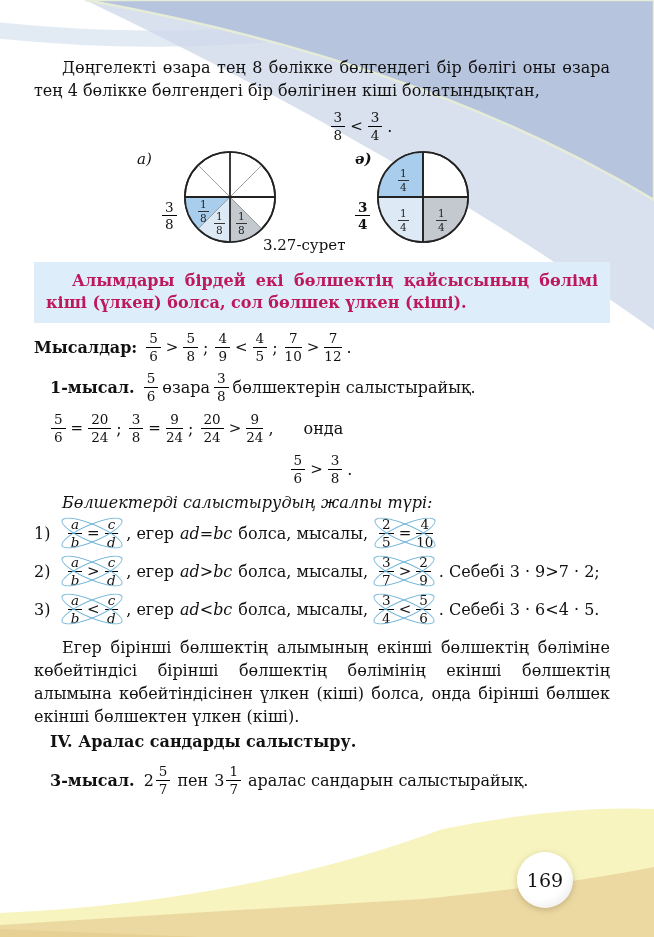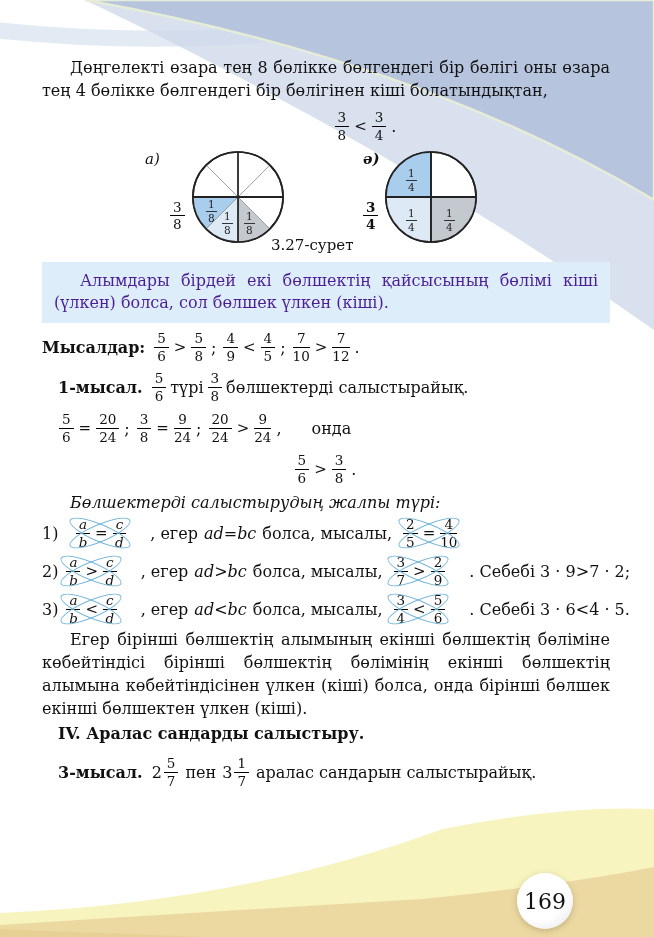--- a/index.html
+++ b/index.html
@@ -5,21 +5,21 @@
   html,body{margin:0;padding:0;}
   body{
     width:654px;height:937px;position:relative;overflow:hidden;
     background:#ffffff;
     font-family:"DejaVu Serif","Liberation Serif",serif;
     color:#111;
   }
   .deco{position:absolute;left:0;z-index:0;pointer-events:none;}
   .deco-top{top:0;}
   .deco-bottom{bottom:0;}
-  .content{position:absolute;left:42px;right:44px;top:0;z-index:2;}
+  .content{position:absolute;left:34px;right:44px;top:0;z-index:2;}
   p{margin:0;}
   .para{font-size:16px;line-height:23px;text-align:justify;}
   .indent{text-indent:28px;}
   .b{font-weight:bold;}
   .it{font-style:italic;}
   
   .frac{display:inline-flex;flex-direction:column;text-align:center;vertical-align:middle;
         line-height:1.05;font-size:13.5px;margin:0 1px;}
   .frac .num{border-bottom:1.2px solid #000;padding:0 3px 1px;}
   .frac .den{padding-top:1px;}
@@ -42,44 +42,44 @@
   .pie{position:absolute;top:0;width:98px;height:98px;}
   .pieA{left:147px;} .pieB{left:340px;}
   .outer-frac{position:absolute;top:52px;font-size:13.5px;}
   .outer-frac.a{left:127px;} .outer-frac.b{left:320px;}
   .mfrac{position:absolute;font-size:10.5px;line-height:1;text-align:center;color:#222;}
   .mfrac .mnum{display:block;border-bottom:1px solid #333;padding:0 2px 1px;}
   .mfrac .mden{display:block;padding-top:1px;}
   .caption{position:absolute;left:229px;top:88px;font-size:15px;}
   
   .callout{background:#ddeefa;margin-top:8px;padding:8px 12px 9px;}
-  .callout p{font-weight:normal;color:#4c1d95;font-size:16px;line-height:22px;
+  .callout p{font-weight:bold;color:#be185d;font-size:16px;line-height:22px;
              text-align:justify;text-indent:26px;}
   
   .mrow{display:flex;align-items:center;height:40px;font-size:16px;}
   .mrow .lead{font-weight:bold;margin-right:8px;}
   .heading{font-size:16px;font-weight:bold;line-height:22px;margin:0;}
   .eq-onda{margin-left:26px;}
   .result-row{display:flex;justify-content:center;align-items:center;height:40px;font-size:15px;}
   .rules-intro{margin-top:2px;text-indent:28px;font-style:italic;}
   .rule{display:flex;align-items:center;height:38px;font-size:16px;white-space:nowrap;}
   .rule .rnum{width:26px;}
   .rtext{margin:0 3px;}
-  .rtext.tight{margin-left:16px;}
-  .closing{margin-top:0;}
+  .rtext.tight{margin-left:0;}
+  .closing{margin-top:8px;}
   .heading4{margin-top:3px;}
   .mixed{display:inline-flex;align-items:center;margin:0 3px;}
   .mixed .whole{font-size:16px;margin-right:1px;}
   .example-row{display:flex;align-items:center;height:42px;font-size:16px;margin-top:6px;}
   .example-row .lead{font-weight:bold;margin-right:6px;}
   
-  .page-circle{position:absolute;left:517px;top:873px;width:56px;height:56px;border-radius:50%;
+  .page-circle{position:absolute;left:517px;top:852px;width:56px;height:56px;border-radius:50%;
     background:radial-gradient(circle at 40% 35%, #ffffff 55%, #efefef 80%, #e2e2e2 100%);
     box-shadow:0 2px 6px rgba(120,100,60,.35);z-index:3;
-    display:flex;align-items:center;justify-content:center;font-size:22px;}
+    display:flex;align-items:center;justify-content:center;font-size:19px;}
 </style>
 </head>
 <body>
 
 <svg class="deco deco-top" width="654" height="360" viewBox="0 0 654 360">
   <path d="M-6,30 Q200,52 400,18 Q530,0 660,64" fill="none" stroke="#dfe8f3" stroke-width="16" opacity="0.9"></path>
   <path d="M85,0 L654,0 L654,330 Q400,150 85,0 Z" fill="#ccd7ea" opacity="0.75"></path>
   <path d="M85,0 L654,0 L654,200 Q420,60 85,0 Z" fill="#b7c4de" stroke="#e5ecd8" stroke-width="2.5"></path>
 </svg>
 
@@ -216,26 +216,26 @@
     </span>
   </div>
 
 
   <div class="mrow">
     <span class="lead" style="margin-left:16px">1-мысал.</span>
     <span class="frac">
         <span class="num">5</span>
         <span class="den">6</span>
       </span>
-    <span class="rtext">түрі</span>
+    <span class="rtext">өзара</span>
     <span class="frac">
         <span class="num">3</span>
         <span class="den">8</span>
       </span>
-    <span class="rtext">бөлшектерді салыстырайық.</span>
+    <span class="rtext">бөлшектерін салыстырайық.</span>
   </div>
 
 
   <div class="mrow" style="height:42px">
     <span class="pair" style="margin-left:14px">
       <span class="frac">
           <span class="num">5</span>
           <span class="den">6</span>
         </span>
       <span class="op">=</span>

